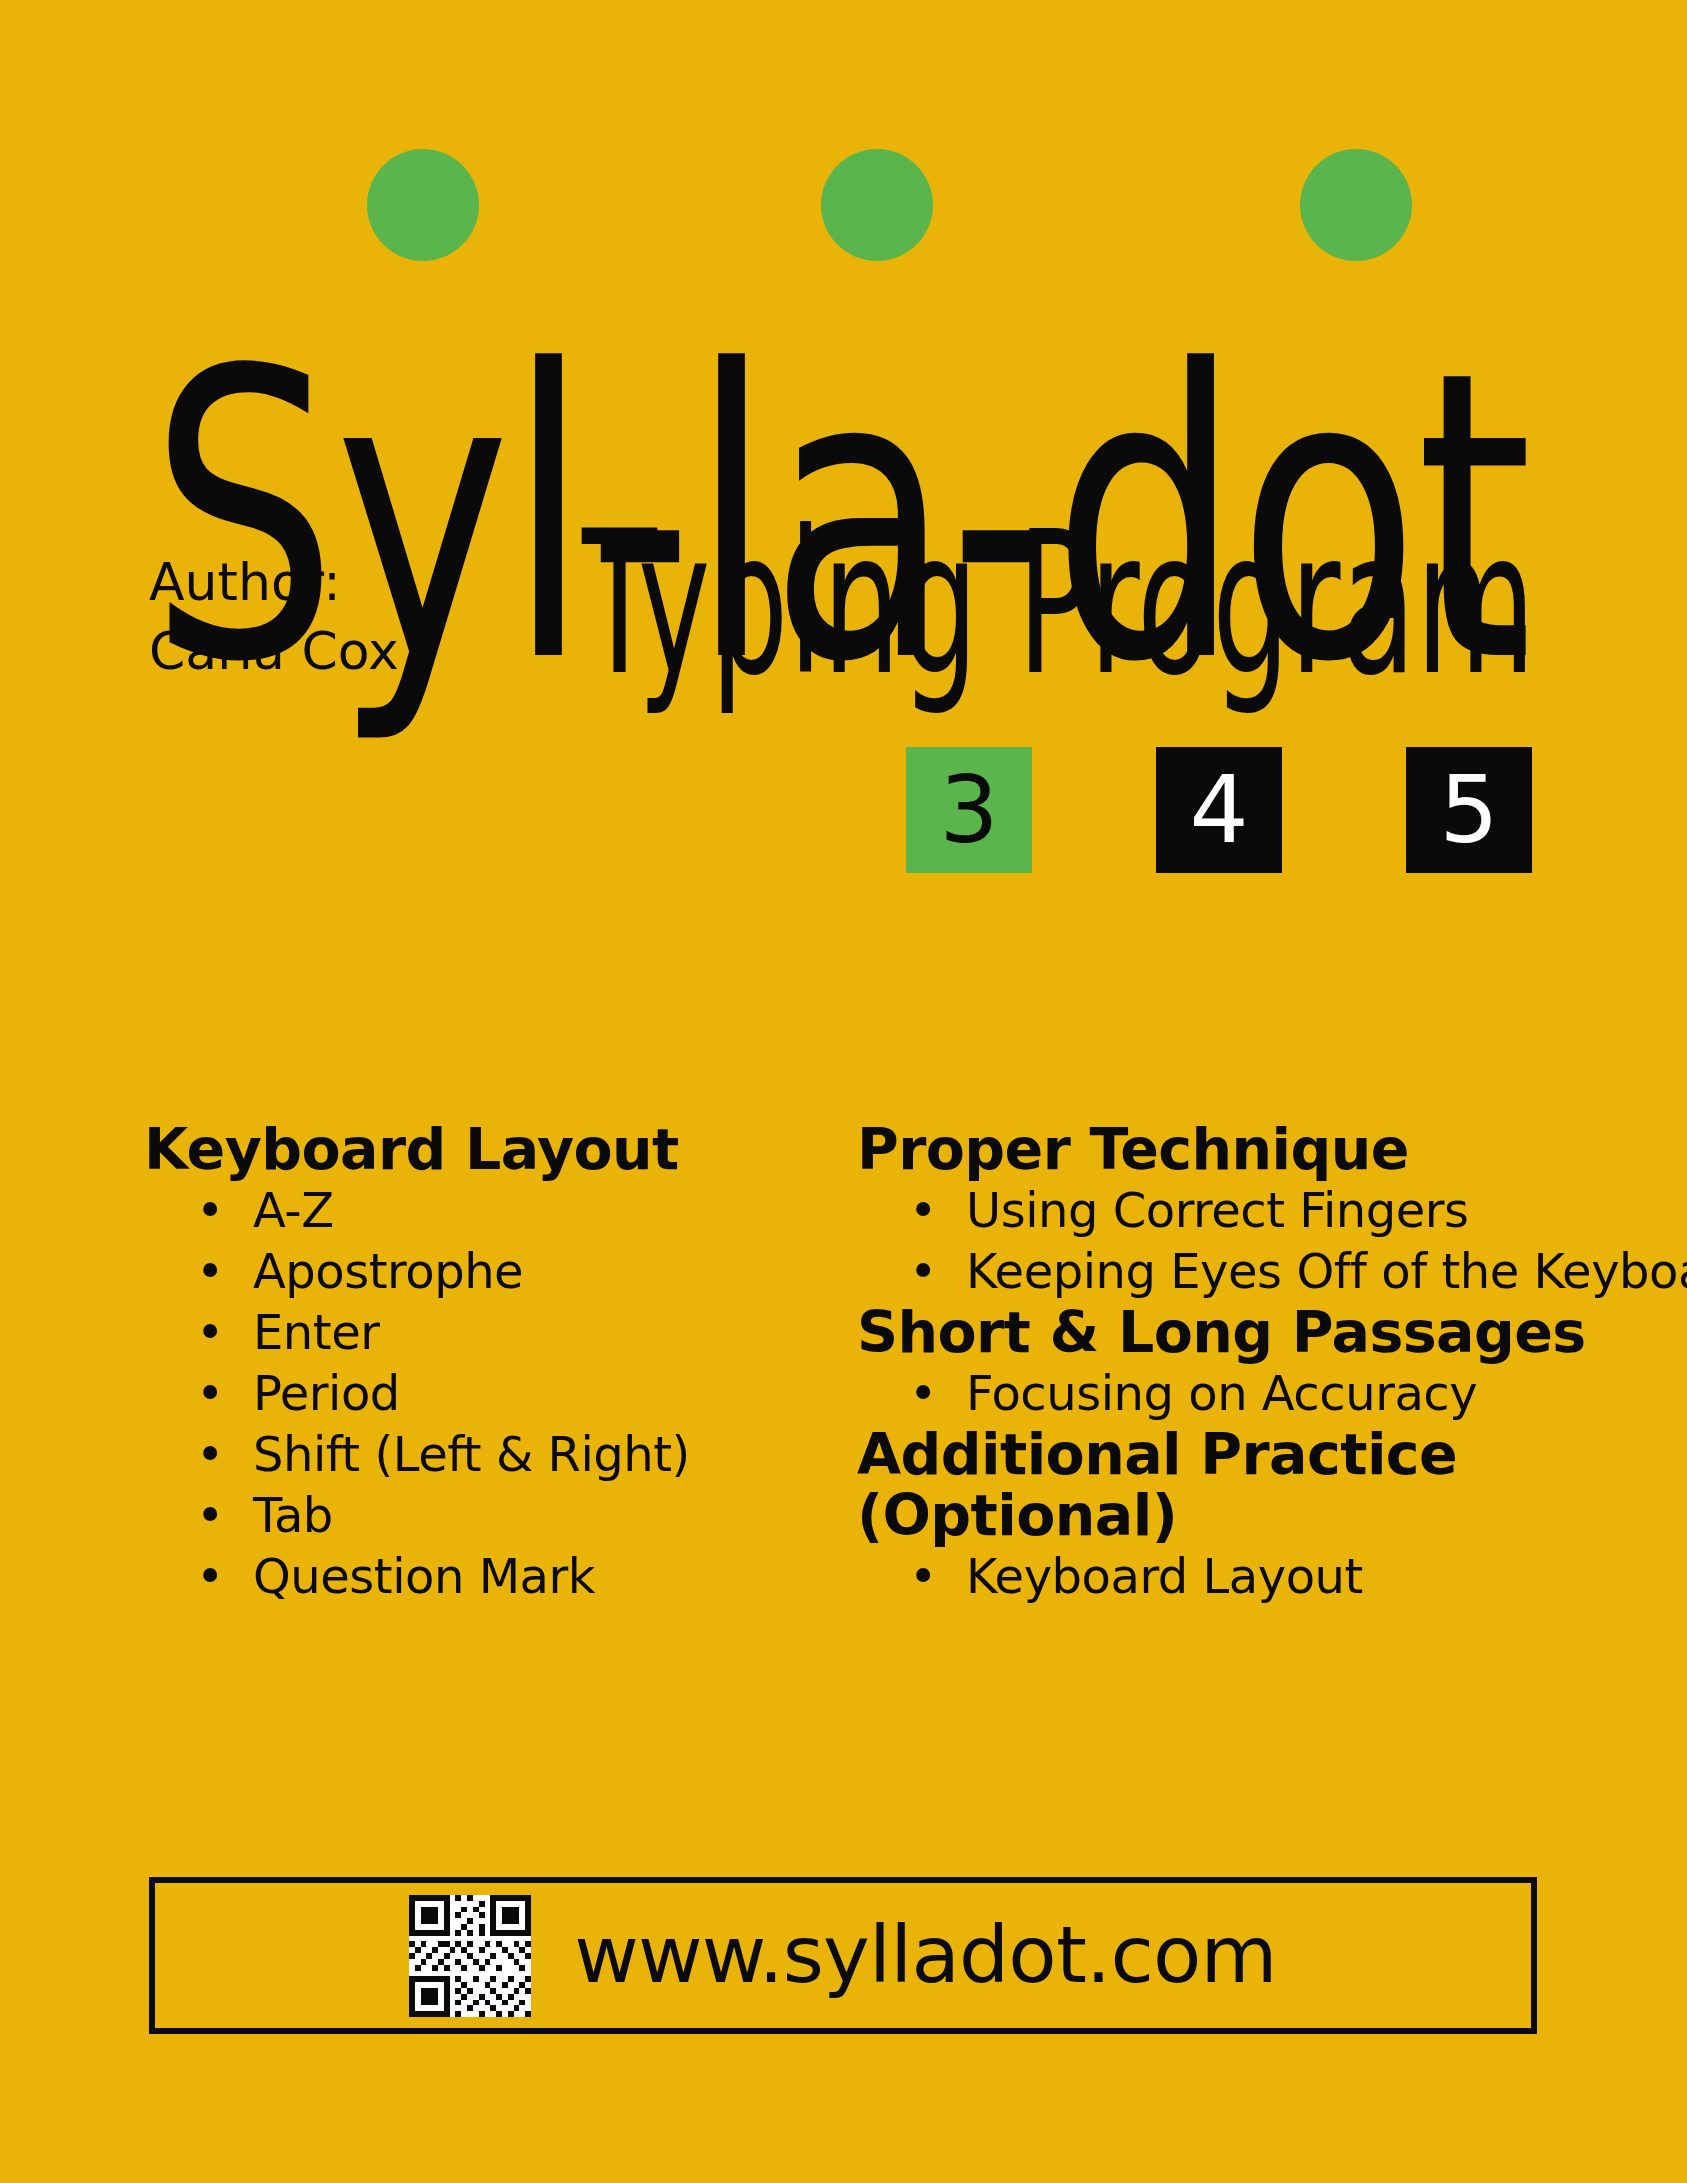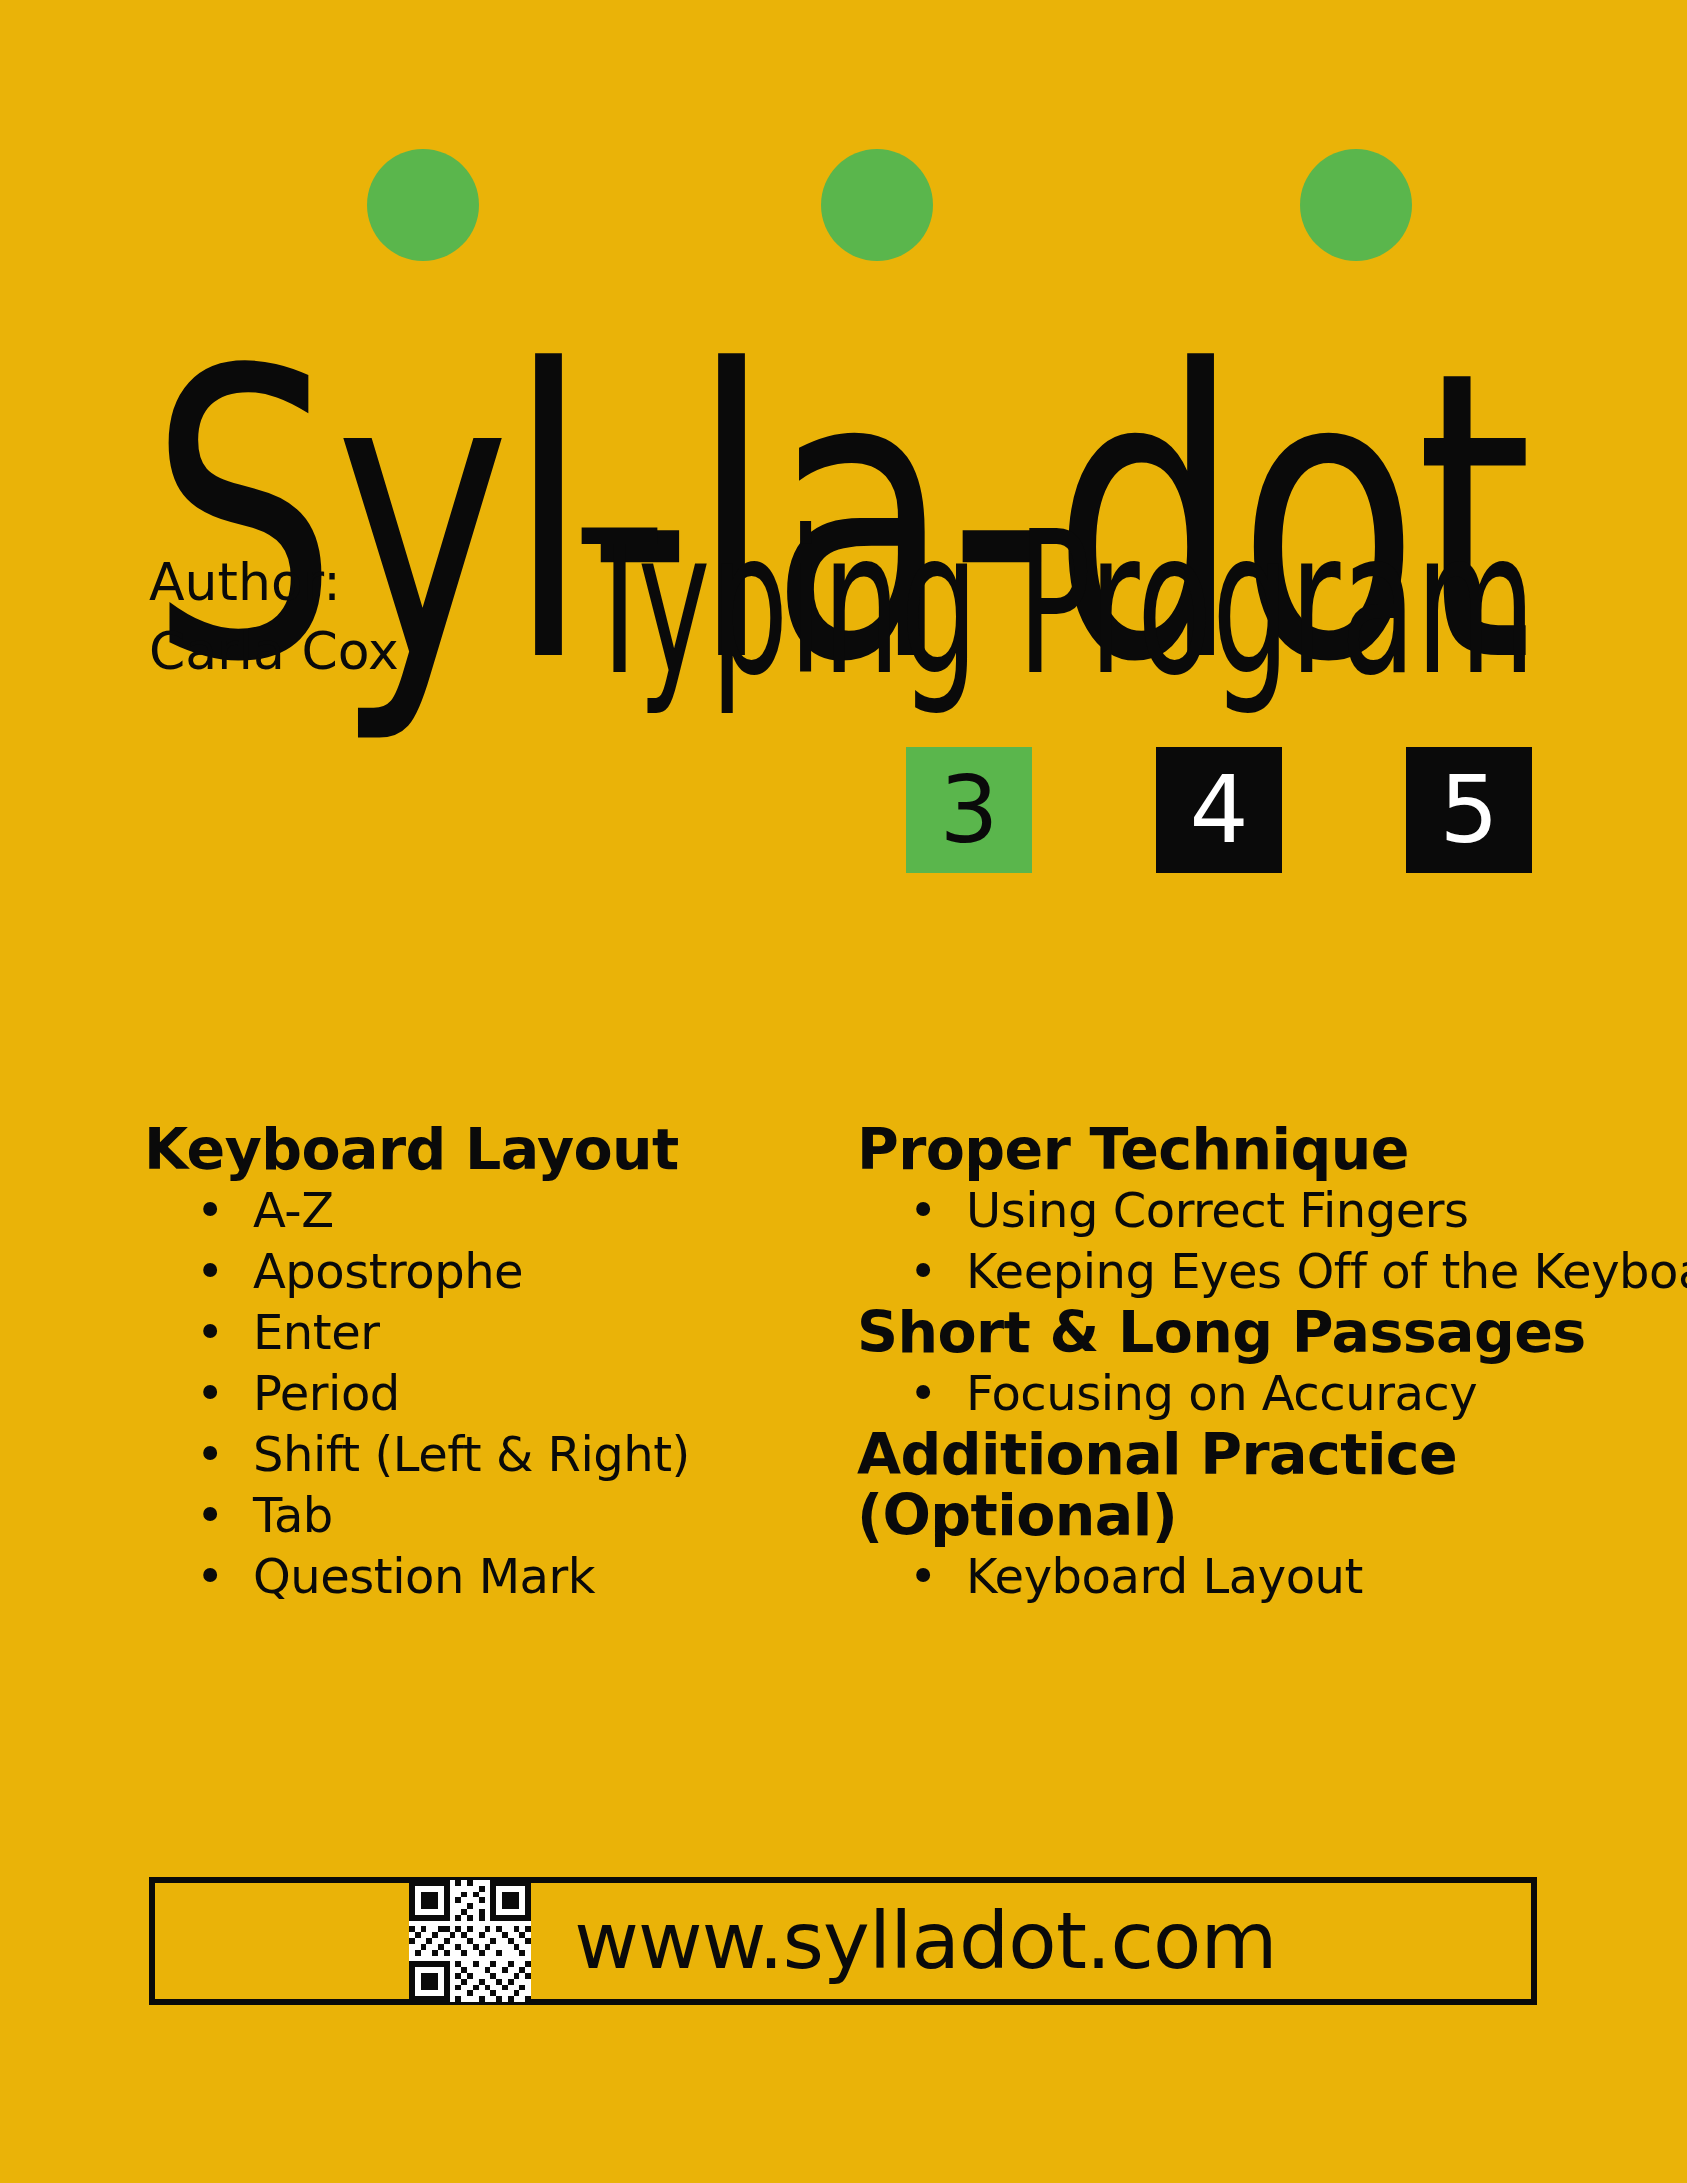--- a/index.html
+++ b/index.html
@@ -36,21 +36,21 @@
   .col-left  { left:144px;  width:675px; }
   .col-right { left:857px; width:831px; }
   .list-heading { font-size:57px; font-weight:bold; line-height:61px; letter-spacing:-0.01em; }
   ul.list { margin:0; padding:0; list-style:none; }
   ul.list li { position:relative; font-size:48px; line-height:61px;
     padding-left:109px; letter-spacing:-0.01em; white-space:nowrap; }
   ul.list li::before { content:"\2022"; position:absolute; left:52px; top:0; }
 
   
   .footer-box {
-    position:absolute; left:149px; top:1877px; width:1388px; height:128px;
+    position:absolute; left:149px; top:1877px; width:1388px; height:157px;
     box-sizing:border-box; border:6.6px solid #0a0a0a;
     display:flex; align-items:center; justify-content:center; gap:43px;
   }
   .qr { width:122px; height:122px; display:block; }
   .footer-url { font-size:79px; line-height:1; white-space:nowrap; letter-spacing:-0.01em; }
 </style>
 </head>
 <body>
 
 <div class="page">

